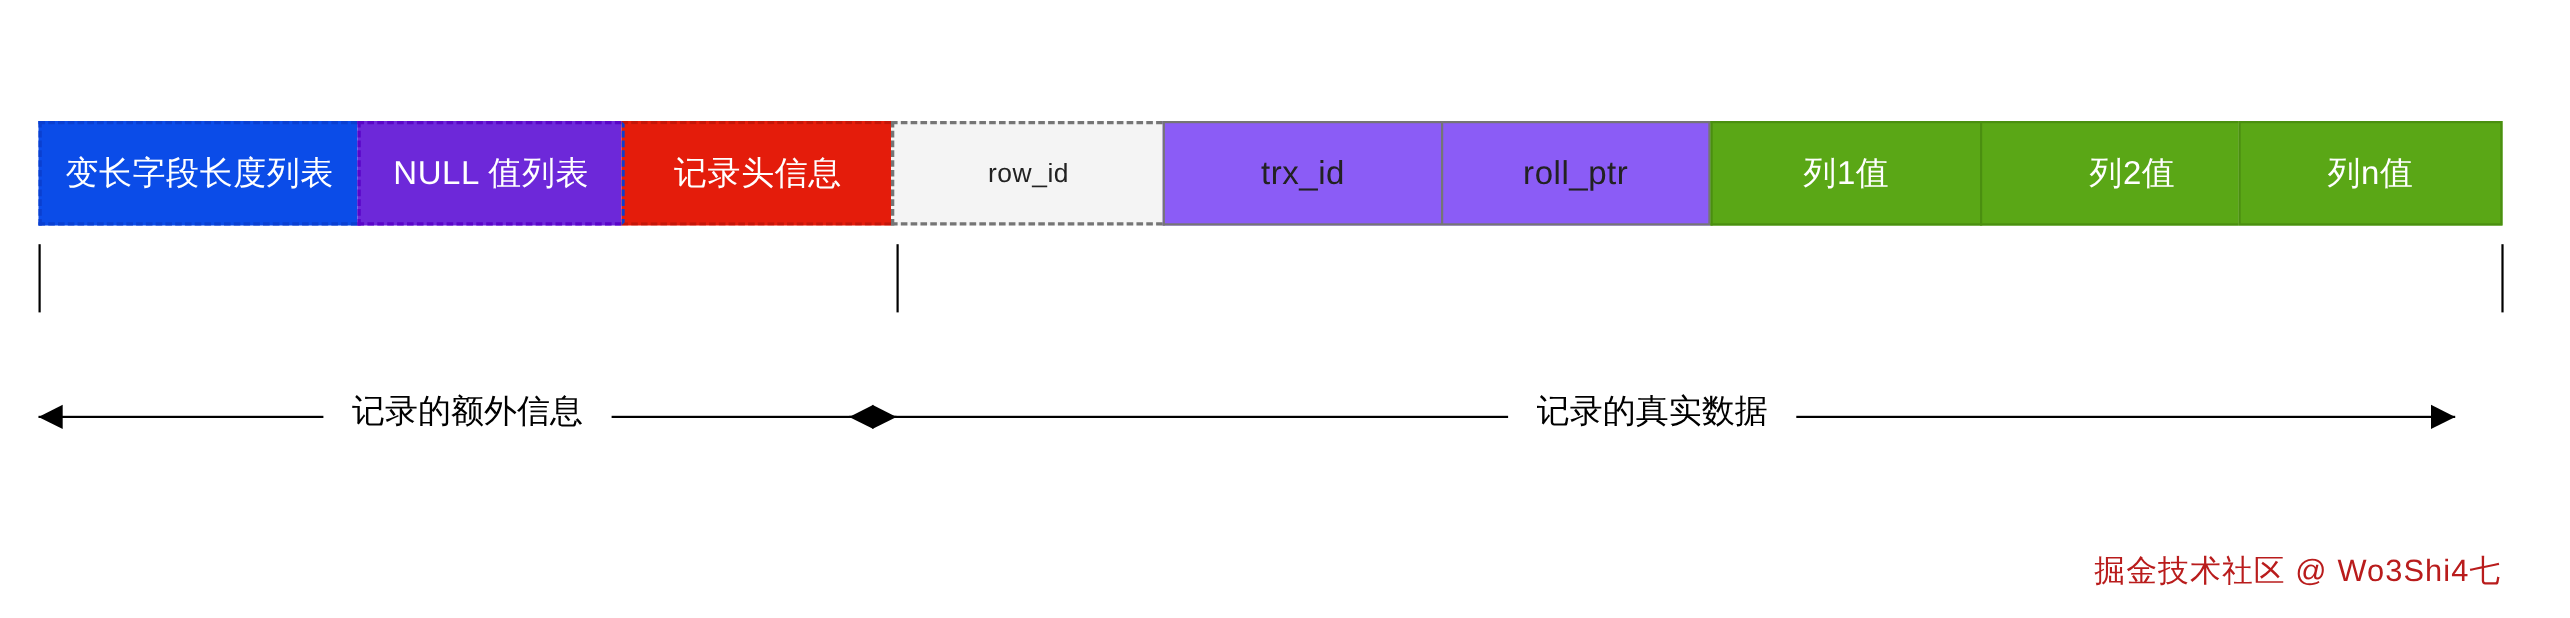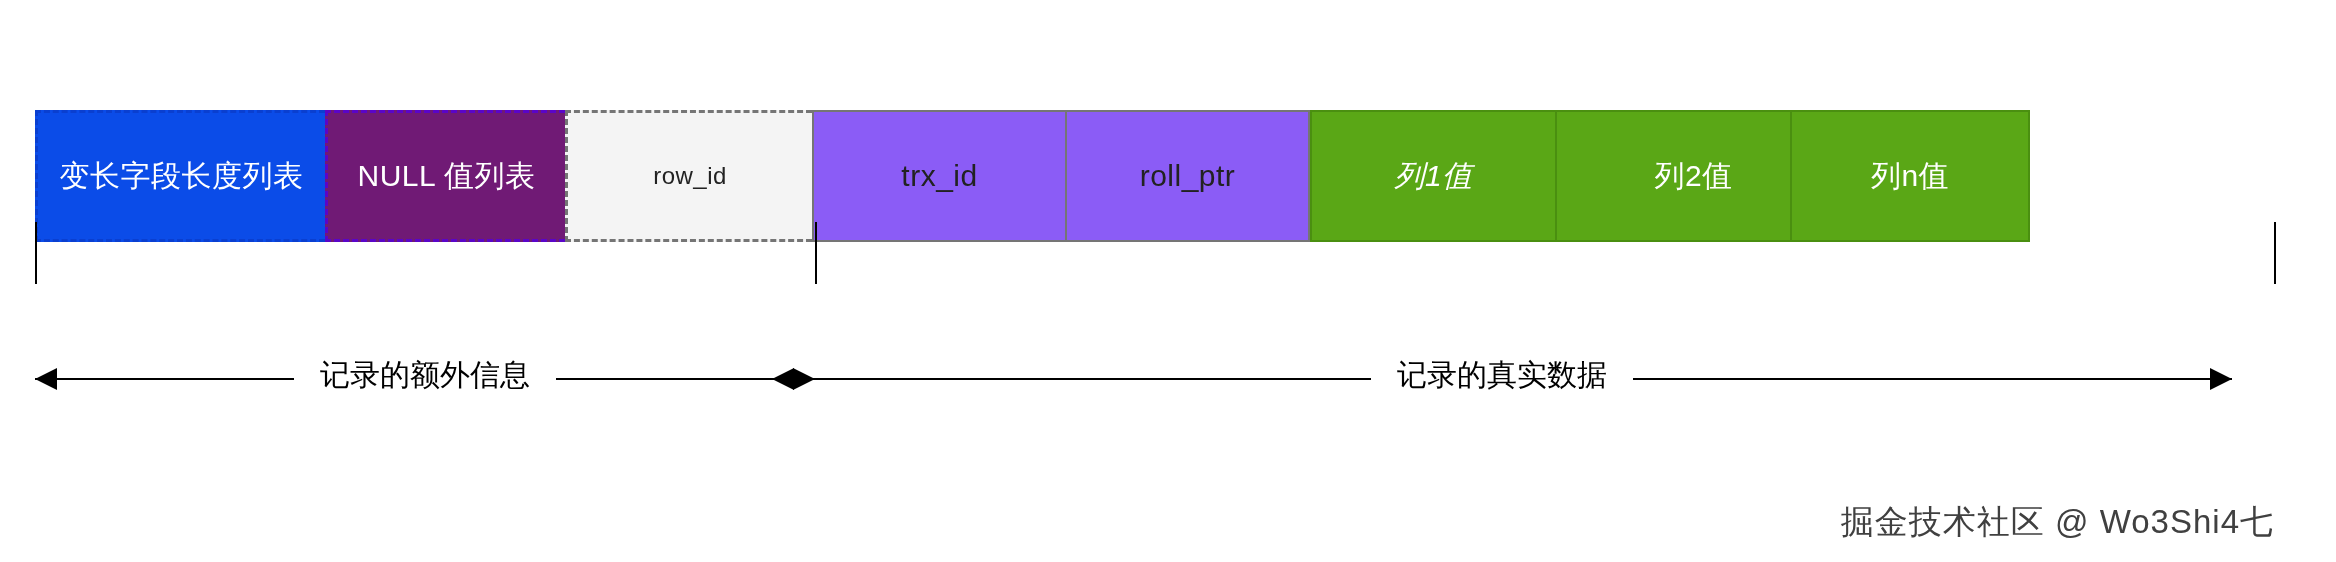--- a/index.html
+++ b/index.html
@@ -9,21 +9,21 @@
     font-family:"Liberation Sans","DejaVu Sans",sans-serif;
     overflow:hidden;
     position:relative;
   }
   #canvas{position:absolute;left:0;top:0;width:2336px;height:562px;}
 
   
   .record-bar{
     position:absolute;
     left:35px;top:110px;
-    width:2240px;height:132px;
+    width:2240px;height:95px;
     display:flex;
     box-sizing:border-box;
   }
   .seg{
     position:relative;
     display:flex;
     align-items:center;
     justify-content:center;
     box-sizing:border-box;
     font-size:30px;
@@ -31,21 +31,21 @@
     white-space:nowrap;
   }
   
   .seg.blue{
     background:#0b4ce8;
     color:#ffffff;
     border:3px dashed #0a3fd0;
     border-right:none;
   }
   .seg.purple{
-    background:#701a75;
+    background:#6d28d9;
     color:#ffffff;
     border:3px dashed #5a05c8;
     border-right:none;
   }
   .seg.red{
     background:#e41c0b;
     color:#ffffff;
     border:3px dashed #0a3fd0;
     border-right:none;
     border-top-color:#c31609;
@@ -130,55 +130,58 @@
     right:0;
     transform:translateY(-50%);
     border-left:22px solid #000000;
   }
 
   
   .watermark{
     position:absolute;
     right:62px;
     top:500px;
-    font-size:33px;
-    color:#404040;
+    font-size:28px;
+    color:#b91c1c;
     white-space:nowrap;
     letter-spacing:1px;
   }
 </style>
 </head>
 <body>
 
 <div id="canvas">
 
   <div class="record-bar">
 
     <div class="seg blue first" style="width:290px;">
       <span>变长字段长度列表</span>
     </div>
 
     <div class="seg purple" style="width:240px;">
       <span>NULL 值列表</span>
     </div>
 
+    <div class="seg red" style="width:245px;">
+      <span>记录头信息</span>
+    </div>
 
     <div class="seg gray-dashed" style="width:247px;">
       <span>row_id</span>
     </div>
 
     <div class="seg gray-solid" style="width:253px;">
       <span>trx_id</span>
     </div>
 
     <div class="seg gray-solid last-gray" style="width:245px;">
       <span>roll_ptr</span>
     </div>
 
-    <div class="seg green" style="width:245px;font-style:italic;">
+    <div class="seg green" style="width:245px;">
       <span>列1值</span>
     </div>
 
     <div class="seg green" style="width:235px;padding-left:40px;">
       <span>列2值</span>
     </div>
 
     <div class="seg green last-green" style="width:240px;">
       <span>列n值</span>
     </div>

